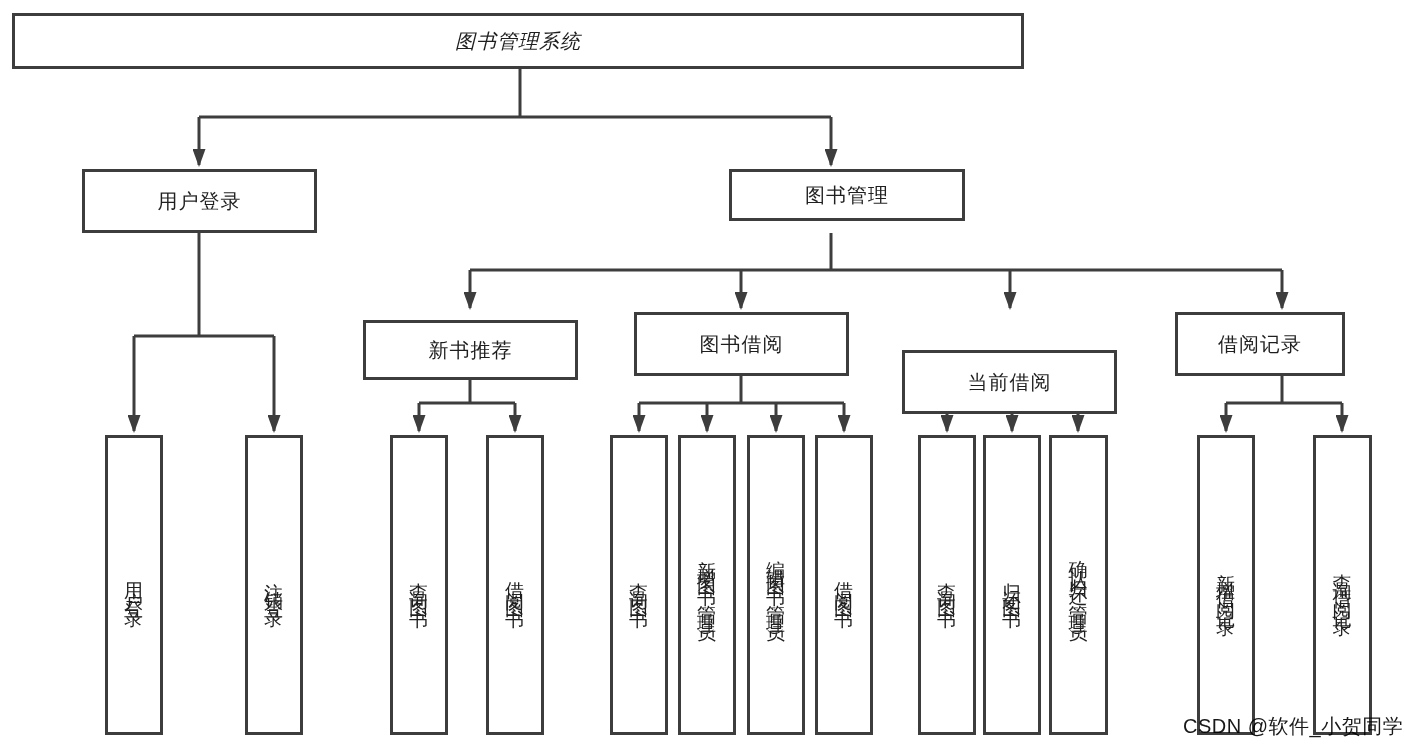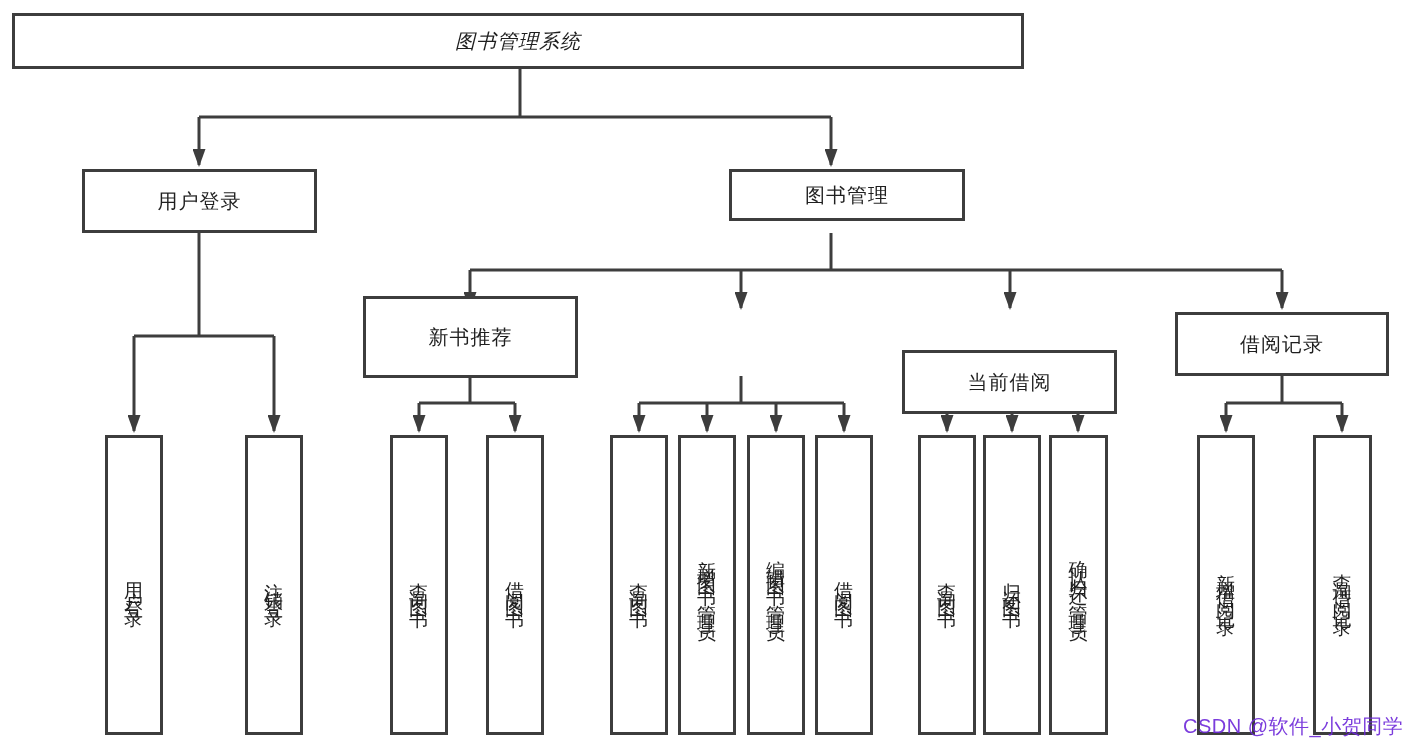--- a/index.html
+++ b/index.html
@@ -45,21 +45,21 @@
     font-size: 19px;
     line-height: 1;
     letter-spacing: 9px;
     white-space: nowrap;
   }
   #watermark {
     position: absolute;
     left: 1183px;
     top: 713px;
     font-size: 20px;
-    color: #6d28d9;
+    color: #000000;
     opacity: 0.9;
     z-index: 3;
     white-space: nowrap;
     letter-spacing: 0.5px;
   }
 </style>
 </head>
 <body>
 
 <div id="canvas">
@@ -118,27 +118,30 @@
     <span class="hlbl">图书管理系统</span>
   </div>
 
   <div class="box" style="left:82px; top:169px; width:235px; height:64px;">
     <span class="hlbl">用户登录</span>
   </div>
   <div class="box" style="left:713px; top:169px; width:236px; height:52px;margin-left:16px;">
     <span class="hlbl">图书管理</span>
   </div>
 
-  <div class="box" style="left:363px; top:296px; width:215px; height:82px;">
+  <div class="box" style="left:363px; top:320px; width:215px; height:60px;">
     <span class="hlbl">新书推荐</span>
+  </div>
+  <div class="box" style="left:634px; top:312px; width:215px; height:64px;">
+    <span class="hlbl">图书借阅</span>
   </div>
   <div class="box" style="left:902px; top:312px; width:215px; height:64px;margin-top:38px;">
     <span class="hlbl">当前借阅</span>
   </div>
-  <div class="box" style="left:1175px; top:312px; width:214px; height:64px;">
+  <div class="box" style="left:1175px; top:312px; width:170px; height:64px;">
     <span class="hlbl">借阅记录</span>
   </div>
 
   <div class="box" style="left:105px; top:435px; width:58px; height:300px;">
     <span class="vlbl">用户登录</span>
   </div>
   <div class="box" style="left:245px; top:435px; width:58px; height:300px;">
     <span class="vlbl">注销登录</span>
   </div>
 

